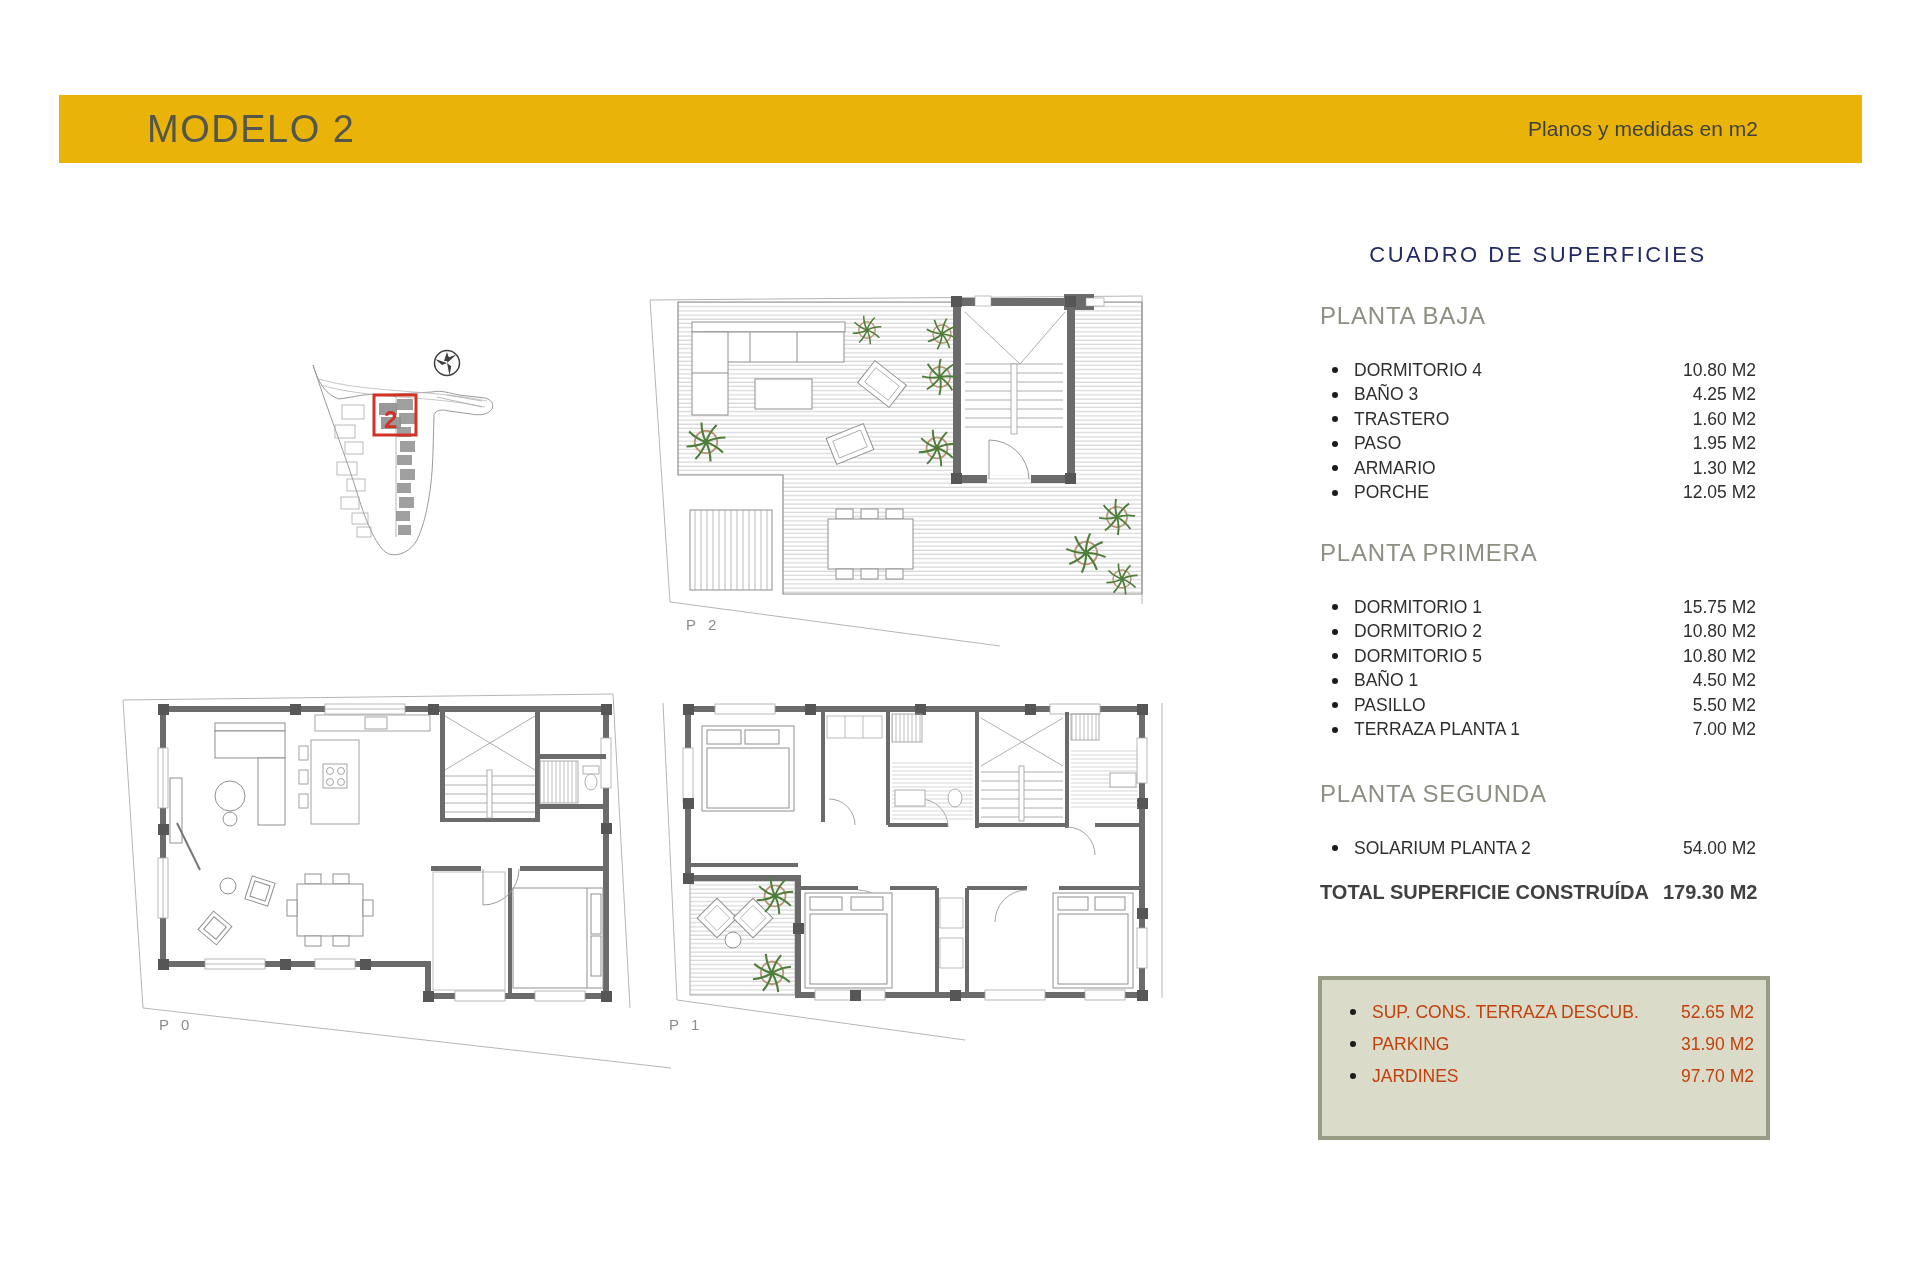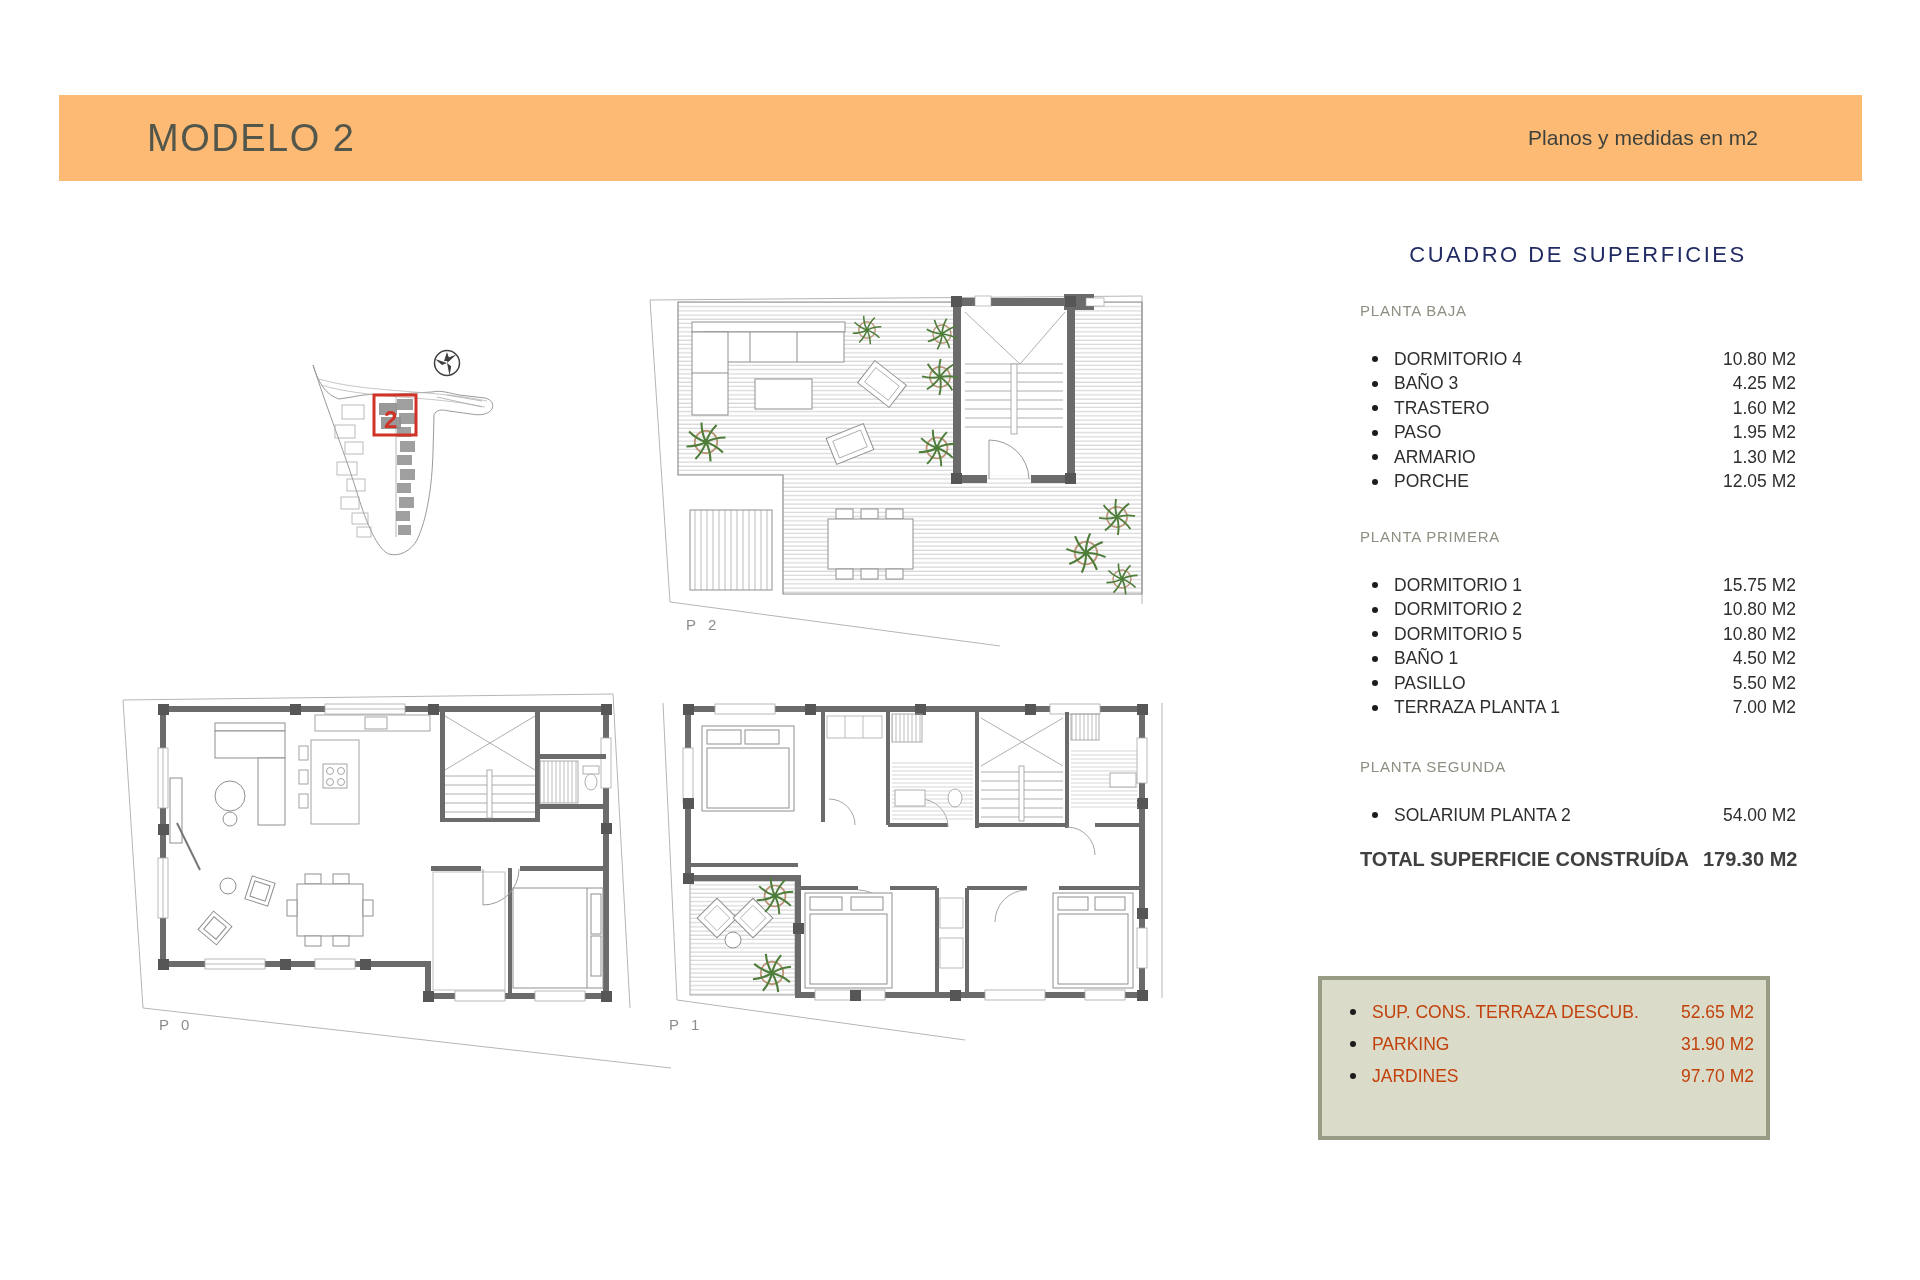--- a/index.html
+++ b/index.html
@@ -2,31 +2,31 @@
 <html><head>
 <meta charset="utf-8">
 <style>
   html,body{margin:0;padding:0;}
   body{
     width:1920px;height:1280px;position:relative;background:#ffffff;
     font-family:"Liberation Sans", sans-serif;overflow:hidden;
   }
   
   .header{
-    position:absolute;left:59px;top:95px;width:1803px;height:86px;
-    background:#fdba74;display:flex;align-items:center;justify-content:space-between;
+    position:absolute;left:59px;top:95px;width:1803px;height:68px;
+    background:#eab308;display:flex;align-items:center;justify-content:space-between;
     padding:0 104px 0 88px;box-sizing:border-box;
   }
   .header .h-title{font-size:38px;color:#53574b;letter-spacing:1.5px;}
   .header .h-subtitle{font-size:21px;color:#3d413c;}
 
   
-  .surfaces{position:absolute;left:1360px;top:236px;width:436px;color:#2e2e2c;}
+  .surfaces{position:absolute;left:1320px;top:236px;width:436px;color:#2e2e2c;}
   .s-title{text-align:center;font-size:22px;letter-spacing:2.5px;color:#202a63;margin-top:6px;font-weight:400;white-space:nowrap;}
-  .sec-h{font-size:15px;letter-spacing:0.8px;color:#8e8e82;font-weight:400;}
+  .sec-h{font-size:24px;letter-spacing:0.8px;color:#8e8e82;font-weight:400;}
   .sec-h.h-baja{margin-top:34px;}
   .sec-h.h-primera{margin-top:34px;}
   .sec-h.h-segunda{margin-top:38px;}
   .rows{margin-top:28px;}
   .row{display:grid;grid-template-columns:34px 1fr auto;align-items:center;height:24.5px;font-size:17.5px;}
   .dot{width:6px;height:6px;border-radius:50%;background:#1c1c1c;margin-left:12px;}
   .lbl{white-space:nowrap;}
   .val{text-align:right;white-space:nowrap;}
   .total{margin-top:20px;font-size:20px;font-weight:bold;color:#404040;display:flex;gap:14px;white-space:nowrap;align-items:center;}
 

